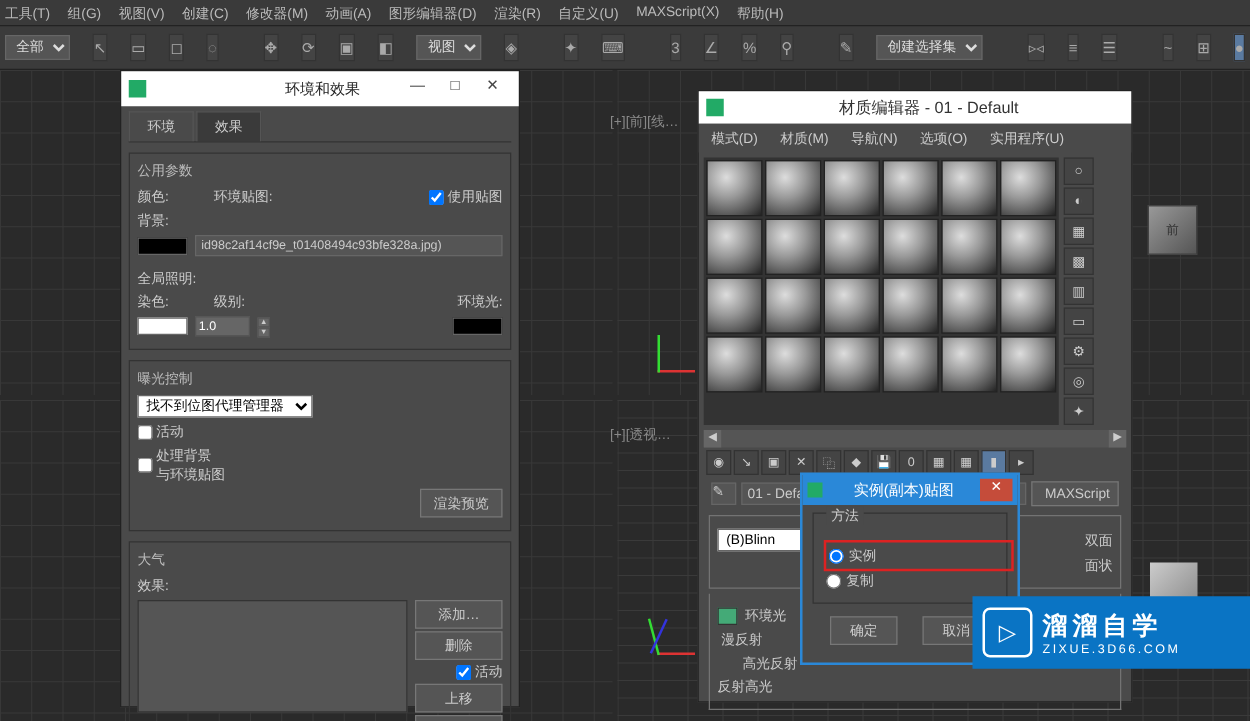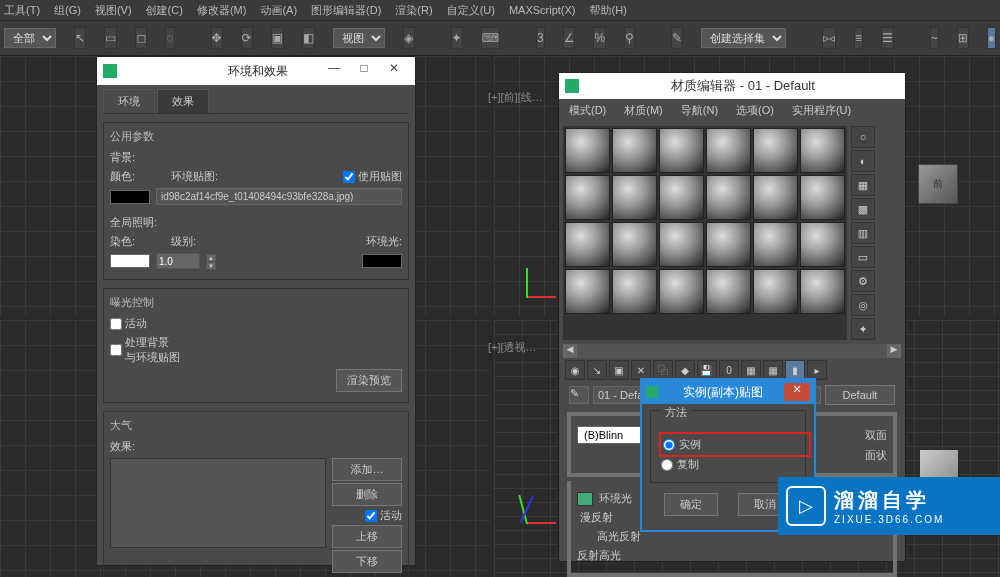--- a/index.html
+++ b/index.html
@@ -55,21 +55,21 @@
 .slot-tools { display: flex; flex-direction: column; gap: 2px; margin-left: 4px; width: 24px; }
 .slot-tools .st { width: 24px; height: 22px; background: #444; border: 1px solid #333; display: flex; align-items: center; justify-content: center; font-size: 11px; }
 .hscroll { height: 14px; background: #555; display: flex; align-items: center; margin: 0 4px; }
 .hscroll .arrow { width: 14px; height: 14px; background: #666; text-align: center; font-size: 9px; }
 .mat-toolbar { display: flex; gap: 2px; padding: 2px 6px; flex-wrap: wrap; }
 .mat-toolbar .mt { width: 20px; height: 20px; background: #444; border: 1px solid #333; display: flex; align-items: center; justify-content: center; font-size: 10px; }
 .mat-name-row { display: flex; align-items: center; gap: 4px; padding: 3px 10px; }
 .mat-name-row .pick { width: 20px; height: 18px; background: #555; border: 1px solid #666; }
 .mat-name-row .namefield { flex: 1; background: #555; border: 1px solid #666; color: #ccc; height: 18px; padding: 0 4px; font-size: 11px; }
 .mat-name-row .typebtn { width: 70px; }
-.mat-params { border: 4px solid #737373; margin: 4px 8px; padding: 6px; }
+.mat-params { border: 1px solid #737373; margin: 4px 8px; padding: 6px; }
 
 
 .modal-inst { position: absolute; left: 640px; top: 378px; width: 176px; background: #4a4a4a; border: 2px solid #2a88d8; z-index: 50; }
 .modal-inst .mtitle { height: 24px; background: #2a88d8; color: #fff; display: flex; align-items: center; padding: 0 4px; font-size: 12px; }
 .modal-inst .mtitle .ticon { width: 12px; height: 12px; background: #2a6; margin-right: 4px; }
 .modal-inst .mtitle .ttext { flex: 1; text-align: center; }
 .modal-inst .mtitle .mclose { width: 26px; height: 18px; background: #c54c3a; color: #fff; text-align: center; font-size: 11px; }
 .modal-inst .mbody { padding: 6px 8px; }
 .fset { border: 1px solid #333; padding: 8px 10px; margin-bottom: 8px; }
 .fset-lbl { position: relative; top: -14px; background: #4a4a4a; padding: 0 4px; display: inline-block; }
@@ -175,31 +175,31 @@
   </div>
   <div class="dlg-body">
     <div class="tabs">
       <div class="tab active">环境</div>
       <div class="tab">效果</div>
     </div>
 
     <div class="group">
       <div class="group-title">公用参数</div>
       <div class="row">
-          <span>背景:</span>
-        </div>
-      <div class="row">
         <span>颜色:</span>
         <span style="margin-left:30px">环境贴图:</span>
         <span style="flex:1"></span>
         <label class="chk">
             <input type="checkbox" checked="" style="">
             <span>使用贴图</span>
           </label>
       </div>
+      <div class="row">
+          <span>背景:</span>
+        </div>
       <div class="row">
         <div class="swatch"></div>
         <div class="longbtn">id98c2af14cf9e_t01408494c93bfe328a.jpg)</div>
       </div>
       <div class="row" style="margin-top:10px">
           <span>全局照明:</span>
         </div>
       <div class="row">
         <span>染色:</span>
         <span style="margin-left:30px">级别:</span>
@@ -213,20 +213,21 @@
             <div style="flex:1;background:#666;border:1px solid #555;font-size:6px;text-align:center">▲</div>
             <div style="flex:1;background:#666;border:1px solid #555;font-size:6px;text-align:center">▼</div>
           </div>
         <span style="flex:1"></span>
         <div class="swatch"></div>
       </div>
     </div>
 
     <div class="group">
       <div class="group-title">曝光控制</div>
+      <select class="combo" style="width:140px"><option>找不到位图代理管理器</option></select>
       <div class="row">
           <label class="chk">
             <input type="checkbox" style="">
             <span>活动</span>
           </label>
         </div>
       <div class="row">
           <label class="chk">
             <input type="checkbox" style="">
             <span style="white-space:pre-line">处理背景
@@ -326,21 +327,21 @@
     <div class="mt">💾</div>
     <div class="mt">0</div>
     <div class="mt">▦</div>
     <div class="mt">▦</div>
     <div class="mt" style="background:#5a7aa0">▮</div>
     <div class="mt">▸</div>
   </div>
   <div class="mat-name-row">
     <div class="pick">✎</div>
     <input class="namefield" value="01 - Default" style="">
-    <div class="btn-std typebtn">Default</div>
+    <div class="btn-std typebtn">MAXScript</div>
   </div>
   <div class="mat-params">
     <div class="row">
       <select class="combo" style="width:80px"><option>(B)Blinn</option></select>
       <span style="flex:1"></span>
       <label class="chk">
           <span>双面</span>
         </label>
     </div>
     <div class="row" style="justify-content:flex-end">

